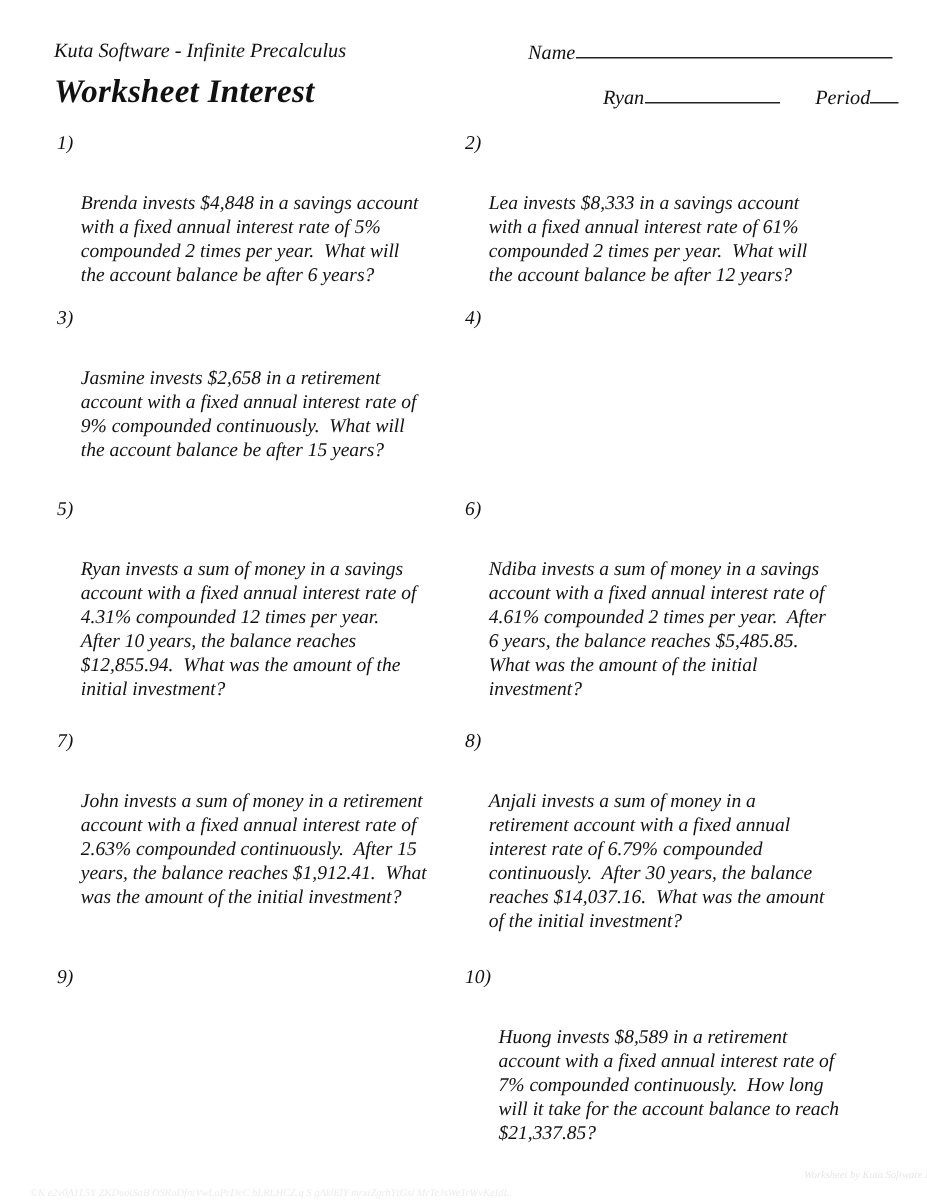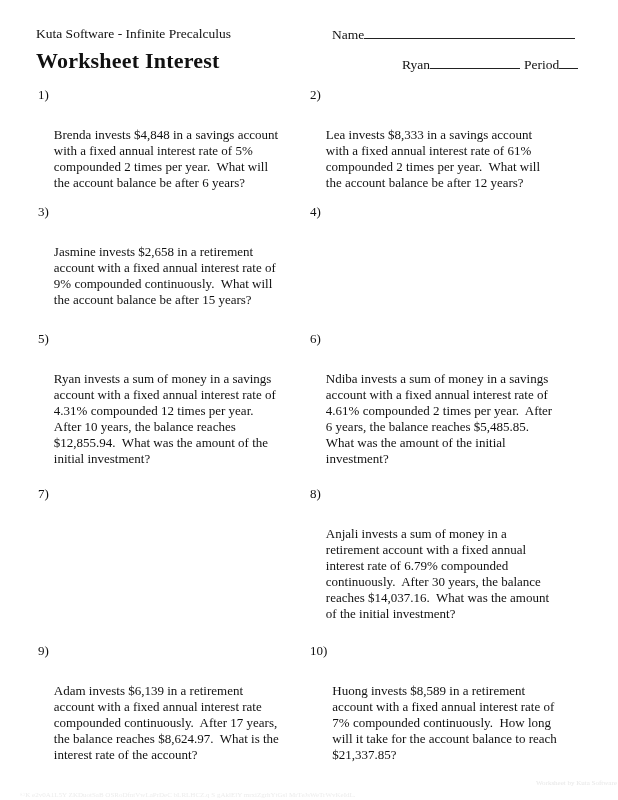--- a/index.html
+++ b/index.html
@@ -5,56 +5,57 @@
   * { margin: 0; padding: 0; box-sizing: border-box; }
   html, body { background: #ffffff; }
   body { font-family: "Liberation Serif", "DejaVu Serif", serif; color: #111; }
 
   .page {
     position: relative;
     width: 618px;
     height: 800px;
     background: #ffffff;
     overflow: hidden;
+    font-style: italic;
   }
 
   .brand {
     position: absolute;
     left: 36px; top: 26px;
     font-size: 13.5px;
   }
 
   .page-title {
     position: absolute;
     left: 36px; top: 48px;
     font-size: 22px;
     letter-spacing: 0.2px;
   }
 
   .name-row {
     position: absolute;
-    left: 332px; top: 25px;
+    left: 352px; top: 25px;
     font-size: 13.5px;
     white-space: nowrap;
   }
   .blank {
     display: inline-block;
     border-bottom: 1px solid #222;
     height: 14px;
     vertical-align: baseline;
   }
   .name-blank  { width: 211px; }
   .date-row {
     position: absolute;
     left: 402px; top: 55px;
     font-size: 13.5px;
     white-space: nowrap;
   }
   .date-blank   { width: 90px; }
-  .period-label { margin-left: 4px; }
+  .period-label { margin-left: 24px; }
   .period-blank { width: 19px; }
 
   .problem {
     position: absolute;
     display: flex;
     align-items: flex-start;
     width: 258px;
     font-size: 13px;
     line-height: 16px;
   }
@@ -129,29 +130,29 @@
     <span class="pnum">5)</span>
     <div class="ptext">Ryan invests a sum of money in a savings account with a fixed annual interest rate of 4.31% compounded 12 times per year.  After 10 years, the balance reaches $12,855.94.  What was the amount of the initial investment?</div>
   </div>
   <div class="problem cR r3">
     <span class="pnum">6)</span>
     <div class="ptext">Ndiba invests a sum of money in a savings account with a fixed annual interest rate of 4.61% compounded 2 times per year.  After 6 years, the balance reaches $5,485.85.  What was the amount of the initial investment?</div>
   </div>
 
   <div class="problem cL r4">
     <span class="pnum">7)</span>
+    <div class="ptext">John invests a sum of money in a retirement account with a fixed annual interest rate of 2.63% compounded continuously.  After 15 years, the balance reaches $1,912.41.  What was the amount of the initial investment?</div>
   </div>
   <div class="problem cR r4">
     <span class="pnum">8)</span>
     <div class="ptext">Anjali invests a sum of money in a retirement account with a fixed annual interest rate of 6.79% compounded continuously.  After 30 years, the balance reaches $14,037.16.  What was the amount of the initial investment?</div>
   </div>
 
   <div class="problem cL r5">
     <span class="pnum">9)</span>
-    <div class="ptext">Adam invests $6,139 in a retirement account with a fixed annual interest rate compounded continuously.  After 17 years, the balance reaches $8,624.97.  What is the interest rate of the account?</div>
   </div>
   <div class="problem cR r5">
     <span class="pnum">10)</span>
     <div class="ptext">Huong invests $8,589 in a retirement account with a fixed annual interest rate of 7% compounded continuously.  How long will it take for the account balance to reach $21,337.85?</div>
   </div>
 
   <div class="footer-credit">Worksheet by Kuta Software LLC</div>
   <div class="license-line">©K e2v0A1L5Y ZKDuotSaB OSRoDfntVwLaPrDeC bLRLHCZ.q S gAklElY mrxiZgrhYtGsl MrTeJsWeTrWvKeIdL.</div>
 
 </div>

